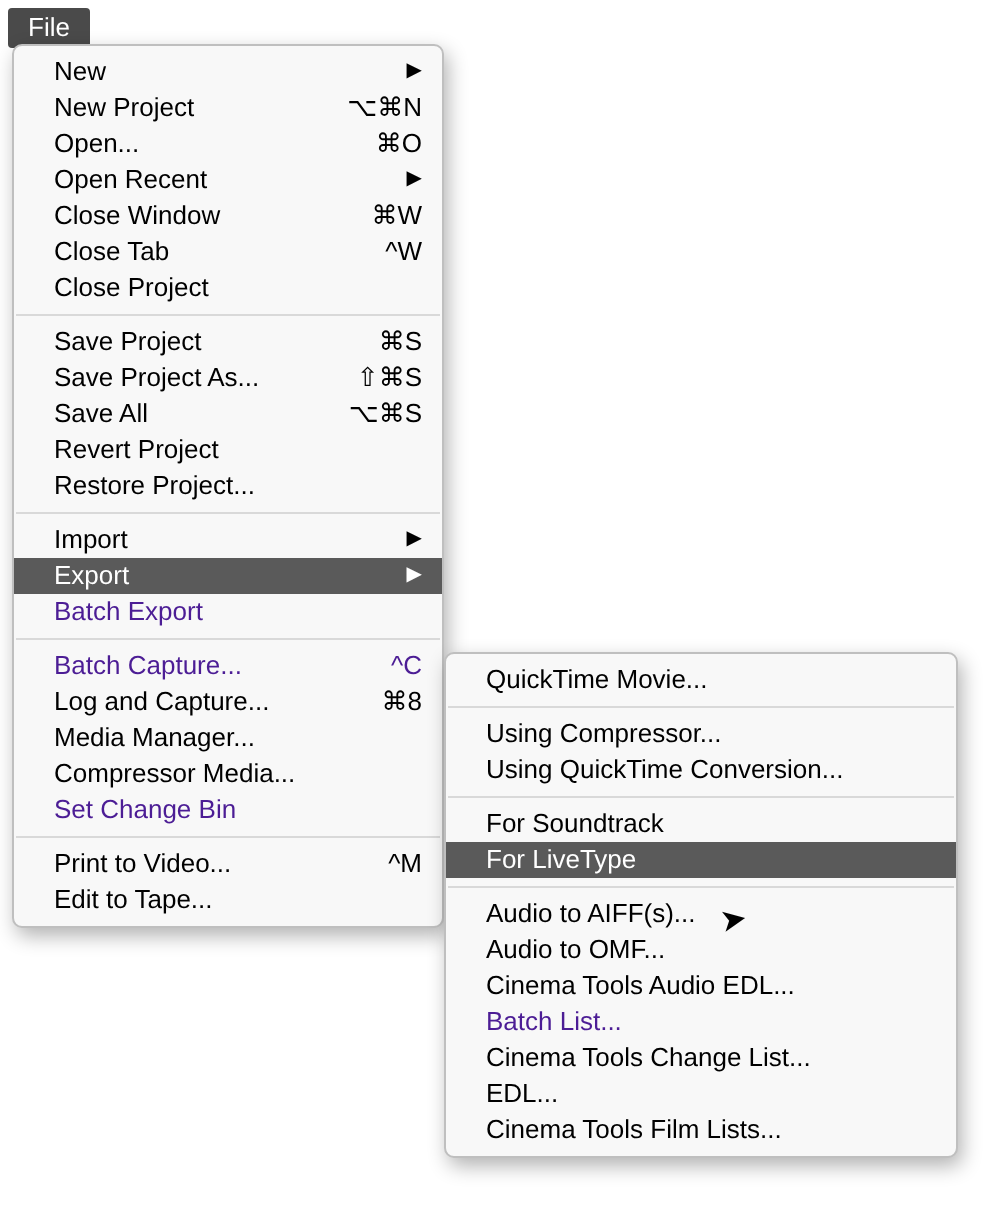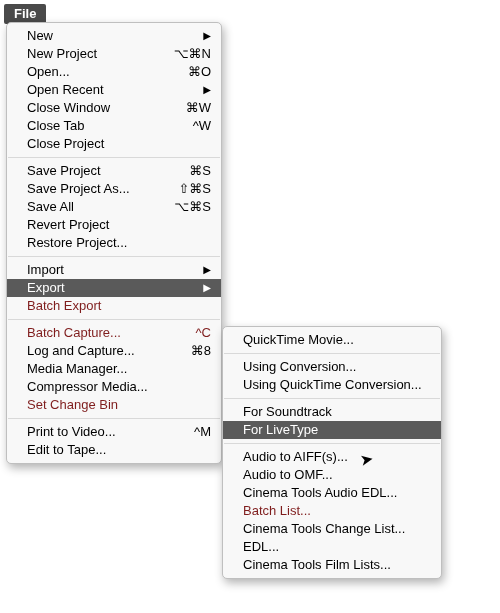--- a/index.html
+++ b/index.html
@@ -14,39 +14,38 @@
     color: #000;
   }
   .menu-title {
     position: absolute;
     top: 4px; left: 4px;
     background: #4a4a4a;
     color: #fff;
     padding: 2px 10px 3px 10px;
     font-size: 13px;
     border-radius: 2px;
-    font-weight: bold;
   }
   .menu {
     position: absolute;
     background: #f8f8f8;
     border: 1px solid #bfbfbf;
     border-radius: 5px;
     box-shadow: 2px 4px 10px rgba(0,0,0,0.3);
     padding: 4px 0;
   }
   .file-menu {
     top: 22px;
     left: 6px;
     width: 216px;
   }
   .export-menu {
     top: 326px;
     left: 222px;
-    width: 220px;
+    width: 257px;
   }
   .menu-item {
     display: flex;
     align-items: center;
     padding: 1px 10px 1px 20px;
     height: 18px;
     line-height: 18px;
     white-space: nowrap;
     gap: 12px;
   }
@@ -56,21 +55,21 @@
     margin-left: 10px;
     text-align: right;
     min-width: 40px;
   }
   .menu-item .arrow {
     flex: 0 0 auto;
     margin-left: 10px;
     font-size: 10px;
     line-height: 18px;
   }
-  .menu-item.disabled { color: #7f1d1d; }
+  .menu-item.disabled { color: #4c1d95; }
   .menu-item.highlight {
     background: #5a5a5a;
     color: #fff;
   }
   .menu-sep {
     height: 0;
     border-top: 1px solid #d9d9d9;
     margin: 4px 1px;
   }
   .cursor {
@@ -187,21 +186,21 @@
 
 <div class="menu export-menu">
 
   <div class="menu-item">
     <span class="label">QuickTime Movie...</span>
   </div>
 
   <div class="menu-sep"></div>
 
   <div class="menu-item">
-    <span class="label">Using Conversion...</span>
+    <span class="label">Using Compressor...</span>
   </div>
   <div class="menu-item">
     <span class="label">Using QuickTime Conversion...</span>
   </div>
 
   <div class="menu-sep"></div>
 
   <div class="menu-item">
     <span class="label">For Soundtrack</span>
   </div>

